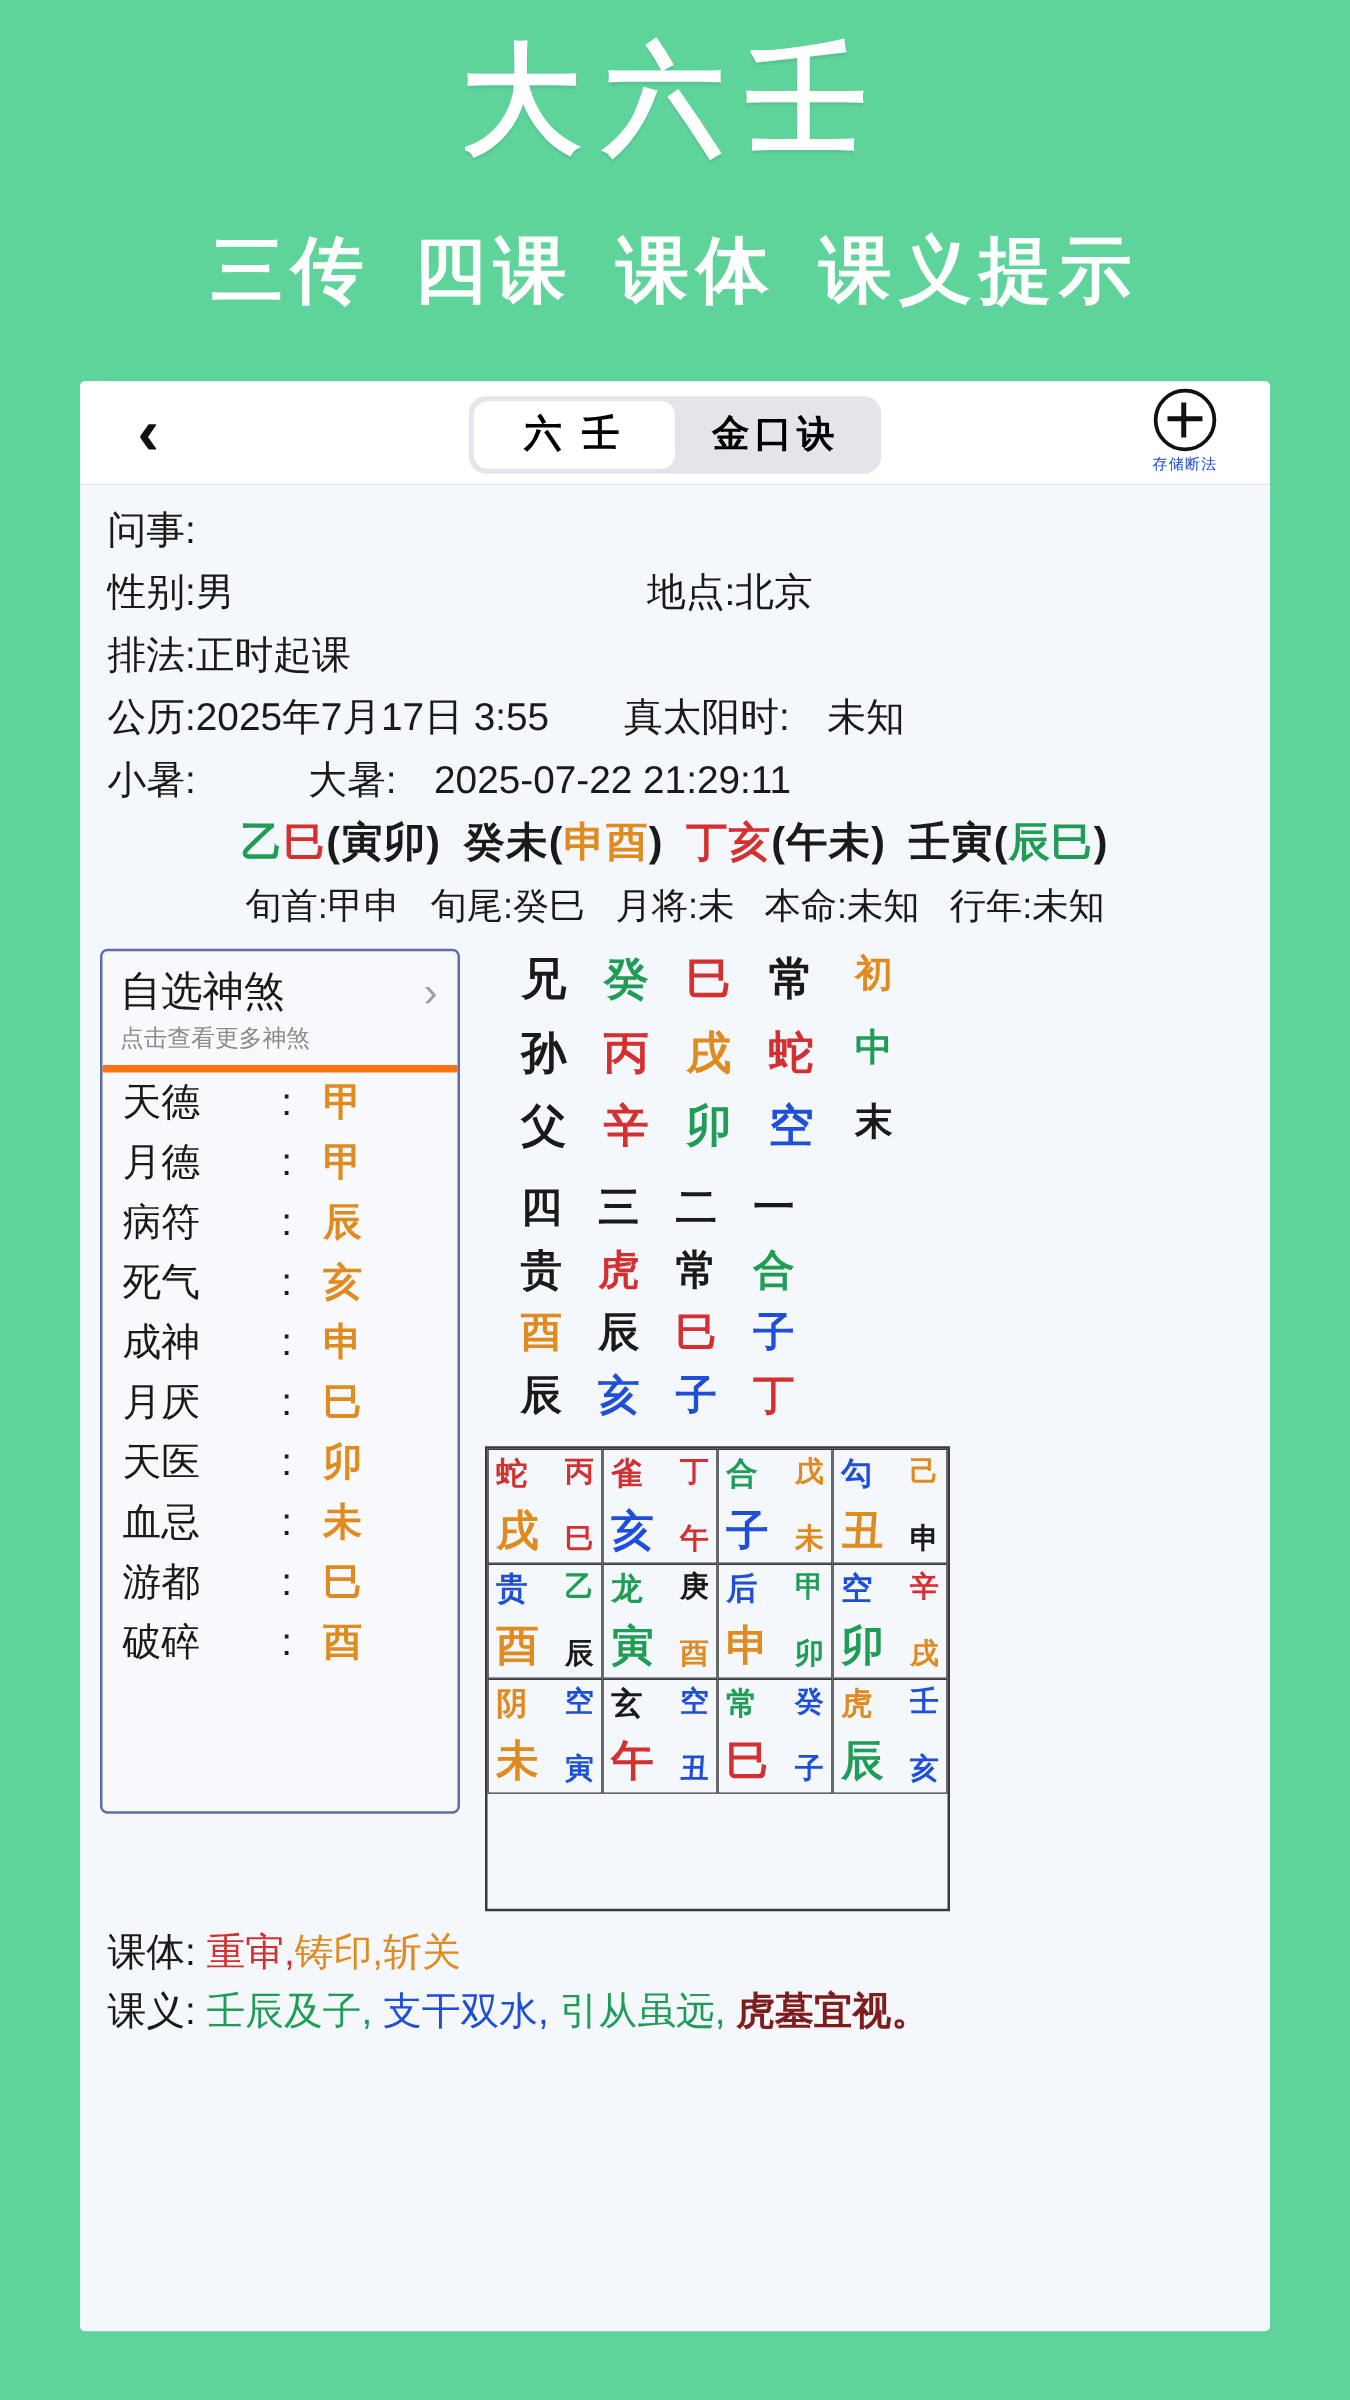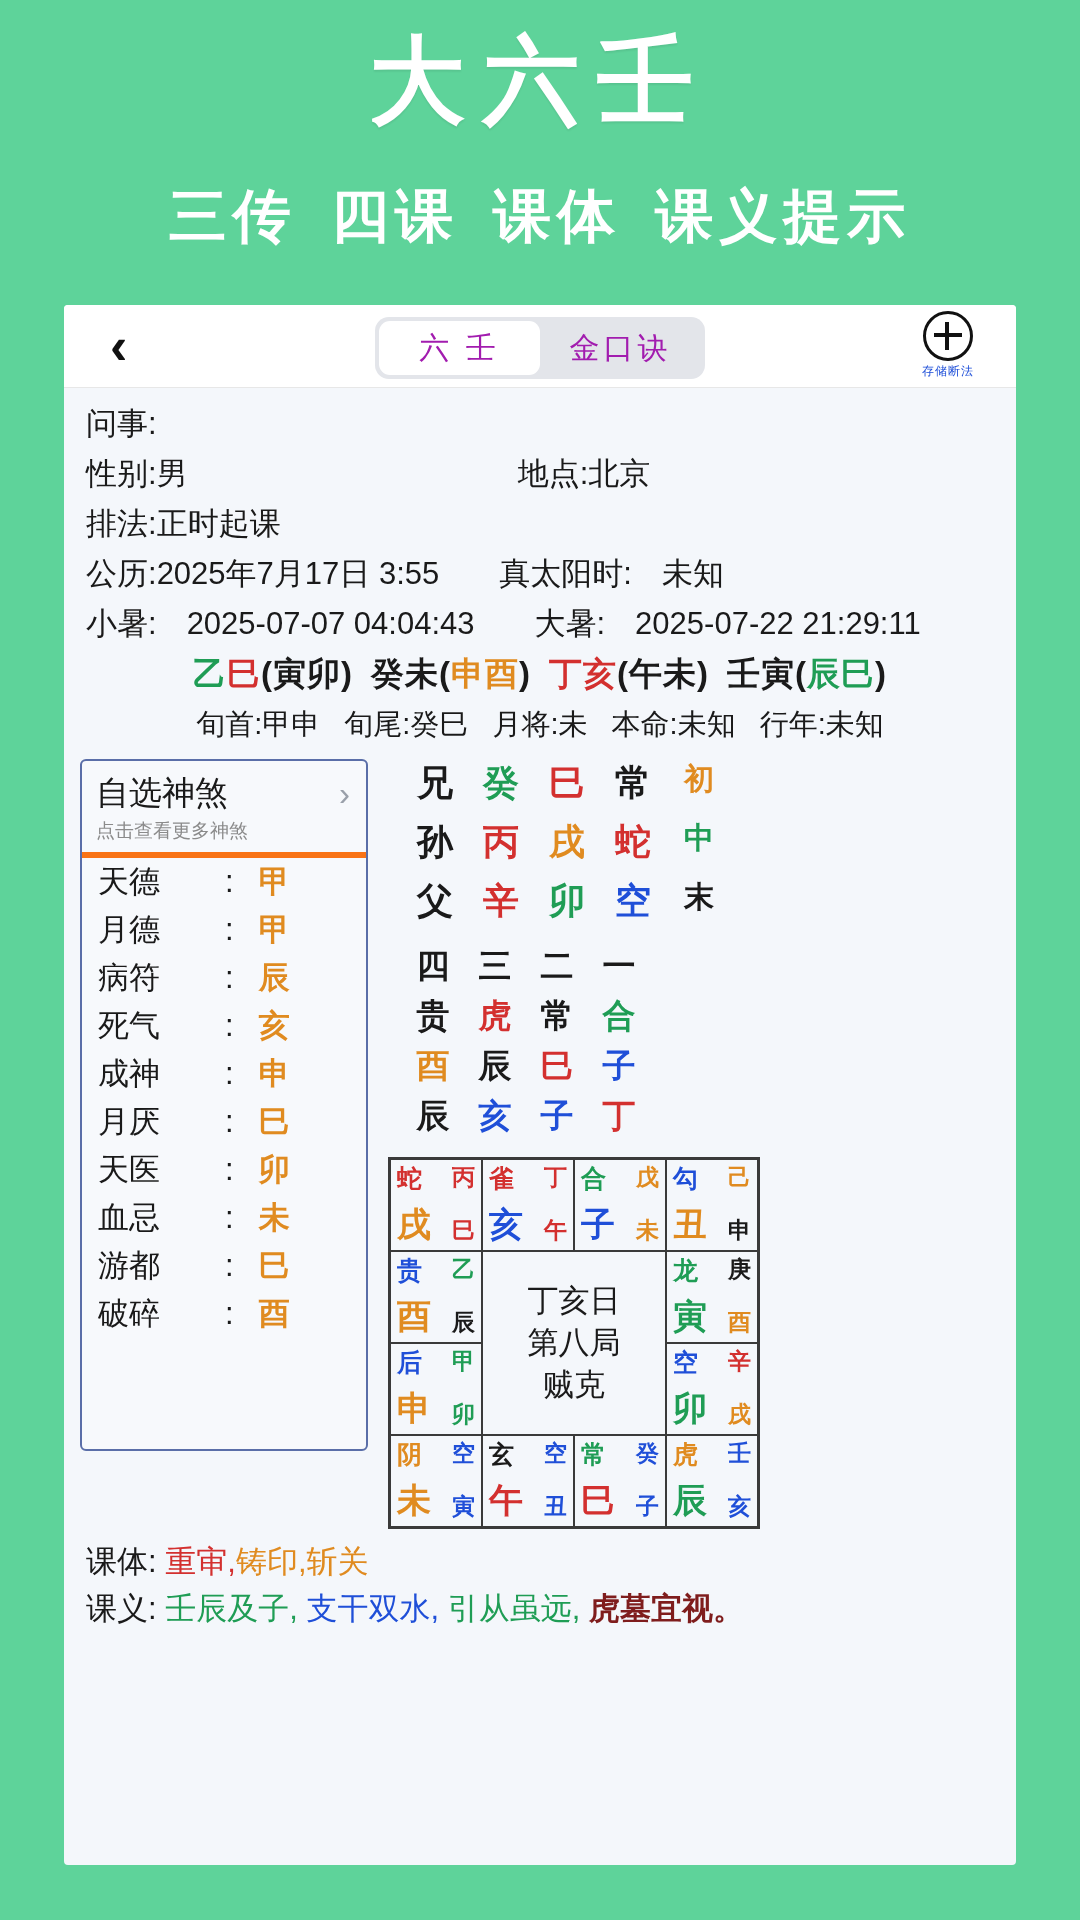--- a/index.html
+++ b/index.html
@@ -79,22 +79,22 @@
     align-items: center;
     padding: 4px;
     box-sizing: border-box;
   }
   .seg-item {
     flex: 1;
     height: 54px;
     line-height: 54px;
     text-align: center;
     font-size: 30px;
-    font-weight: normal;
-    color: #a21caf;
+    font-weight: bold;
+    color: #000000;
     border-radius: 11px;
     letter-spacing: 4px;
     cursor: pointer;
   }
   .seg-item.active { background: #ffffff; }
   .plus-wrap {
     position: absolute;
     right: 42px;
     top: 6px;
     text-align: center;
@@ -320,21 +320,20 @@
         <span class="val">2025年7月17日 3:55</span>
         <span class="gap-sm"></span>
           <span class="gap-sm"></span>
         <span class="lbl">真太阳时:</span>
         <span class="gap-sm"></span>
         <span class="val">未知</span>
       </div>
       <div class="info-row">
         <span class="lbl">小暑:</span>
         <span class="gap-sm"></span>
-        <span class="val">2025-07-07 04:04:43</span>
         <span class="gap-sm"></span>
           <span class="gap-sm"></span>
         <span class="lbl">大暑:</span>
         <span class="gap-sm"></span>
         <span class="val">2025-07-22 21:29:11</span>
       </div>
     </div>
 
     <div class="pillars" id="pillars"><span class="grp"><span class="c-green">乙</span><span class="c-red">巳</span><span class="c-black">(</span><span class="c-black">寅</span><span class="c-black">卯</span><span class="c-black">)</span></span><span class="grp"><span class="c-black">癸</span><span class="c-black">未</span><span class="c-black">(</span><span class="c-org">申</span><span class="c-org">酉</span><span class="c-black">)</span></span><span class="grp"><span class="c-red">丁</span><span class="c-red">亥</span><span class="c-black">(</span><span class="c-black">午</span><span class="c-black">未</span><span class="c-black">)</span></span><span class="grp"><span class="c-black">壬</span><span class="c-black">寅</span><span class="c-black">(</span><span class="c-green">辰</span><span class="c-green">巳</span><span class="c-black">)</span></span></div>
 
@@ -484,25 +483,20 @@
               <span class="tr c-org">己</span>
               <span class="bl c-org">丑</span>
               <span class="br c-black">申</span>
             </div>
             <div class="cell">
               <span class="tl c-blue">贵</span>
               <span class="tr c-green">乙</span>
               <span class="bl c-org">酉</span>
               <span class="br c-black">辰</span>
             </div>
-            <div class="center-cell">
-              <div>丁亥日</div>
-              <div>第八局</div>
-              <div>贼克</div>
-            </div>
             <div class="cell">
               <span class="tl c-green">龙</span>
               <span class="tr c-black">庚</span>
               <span class="bl c-green">寅</span>
               <span class="br c-org">酉</span>
             </div>
             <div class="cell">
               <span class="tl c-blue">后</span>
               <span class="tr c-green">甲</span>
               <span class="bl c-org">申</span>

